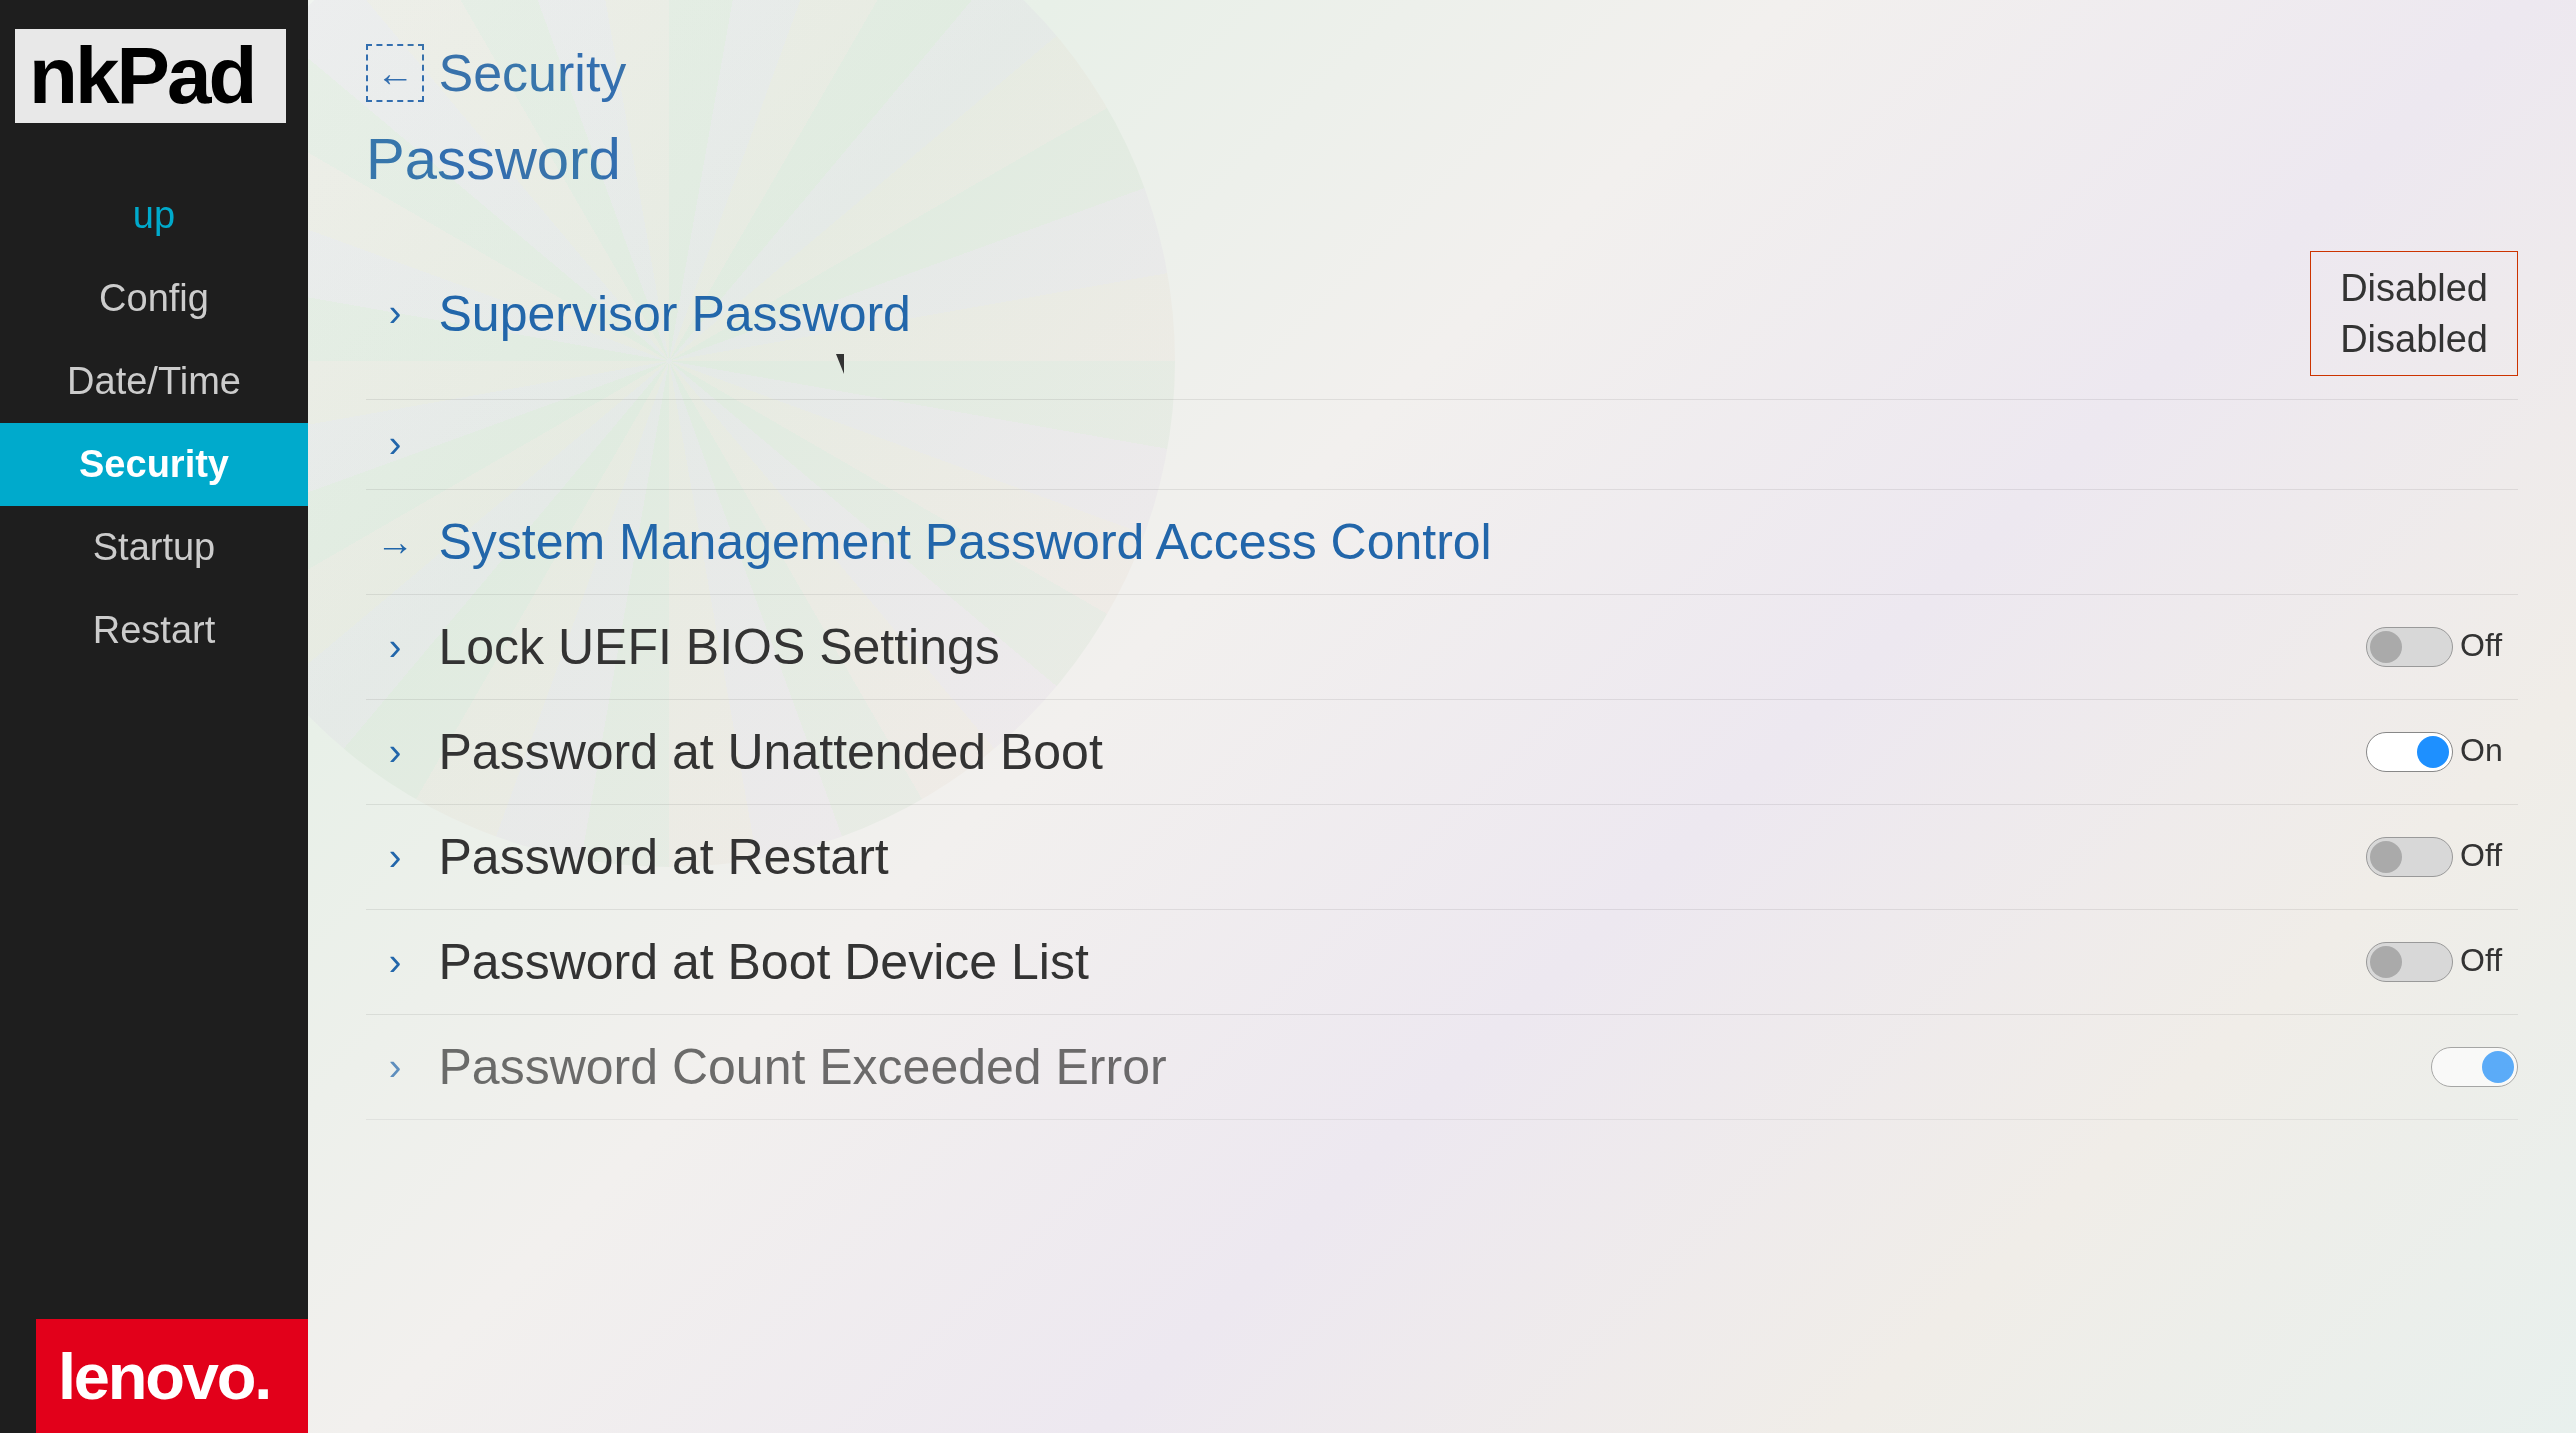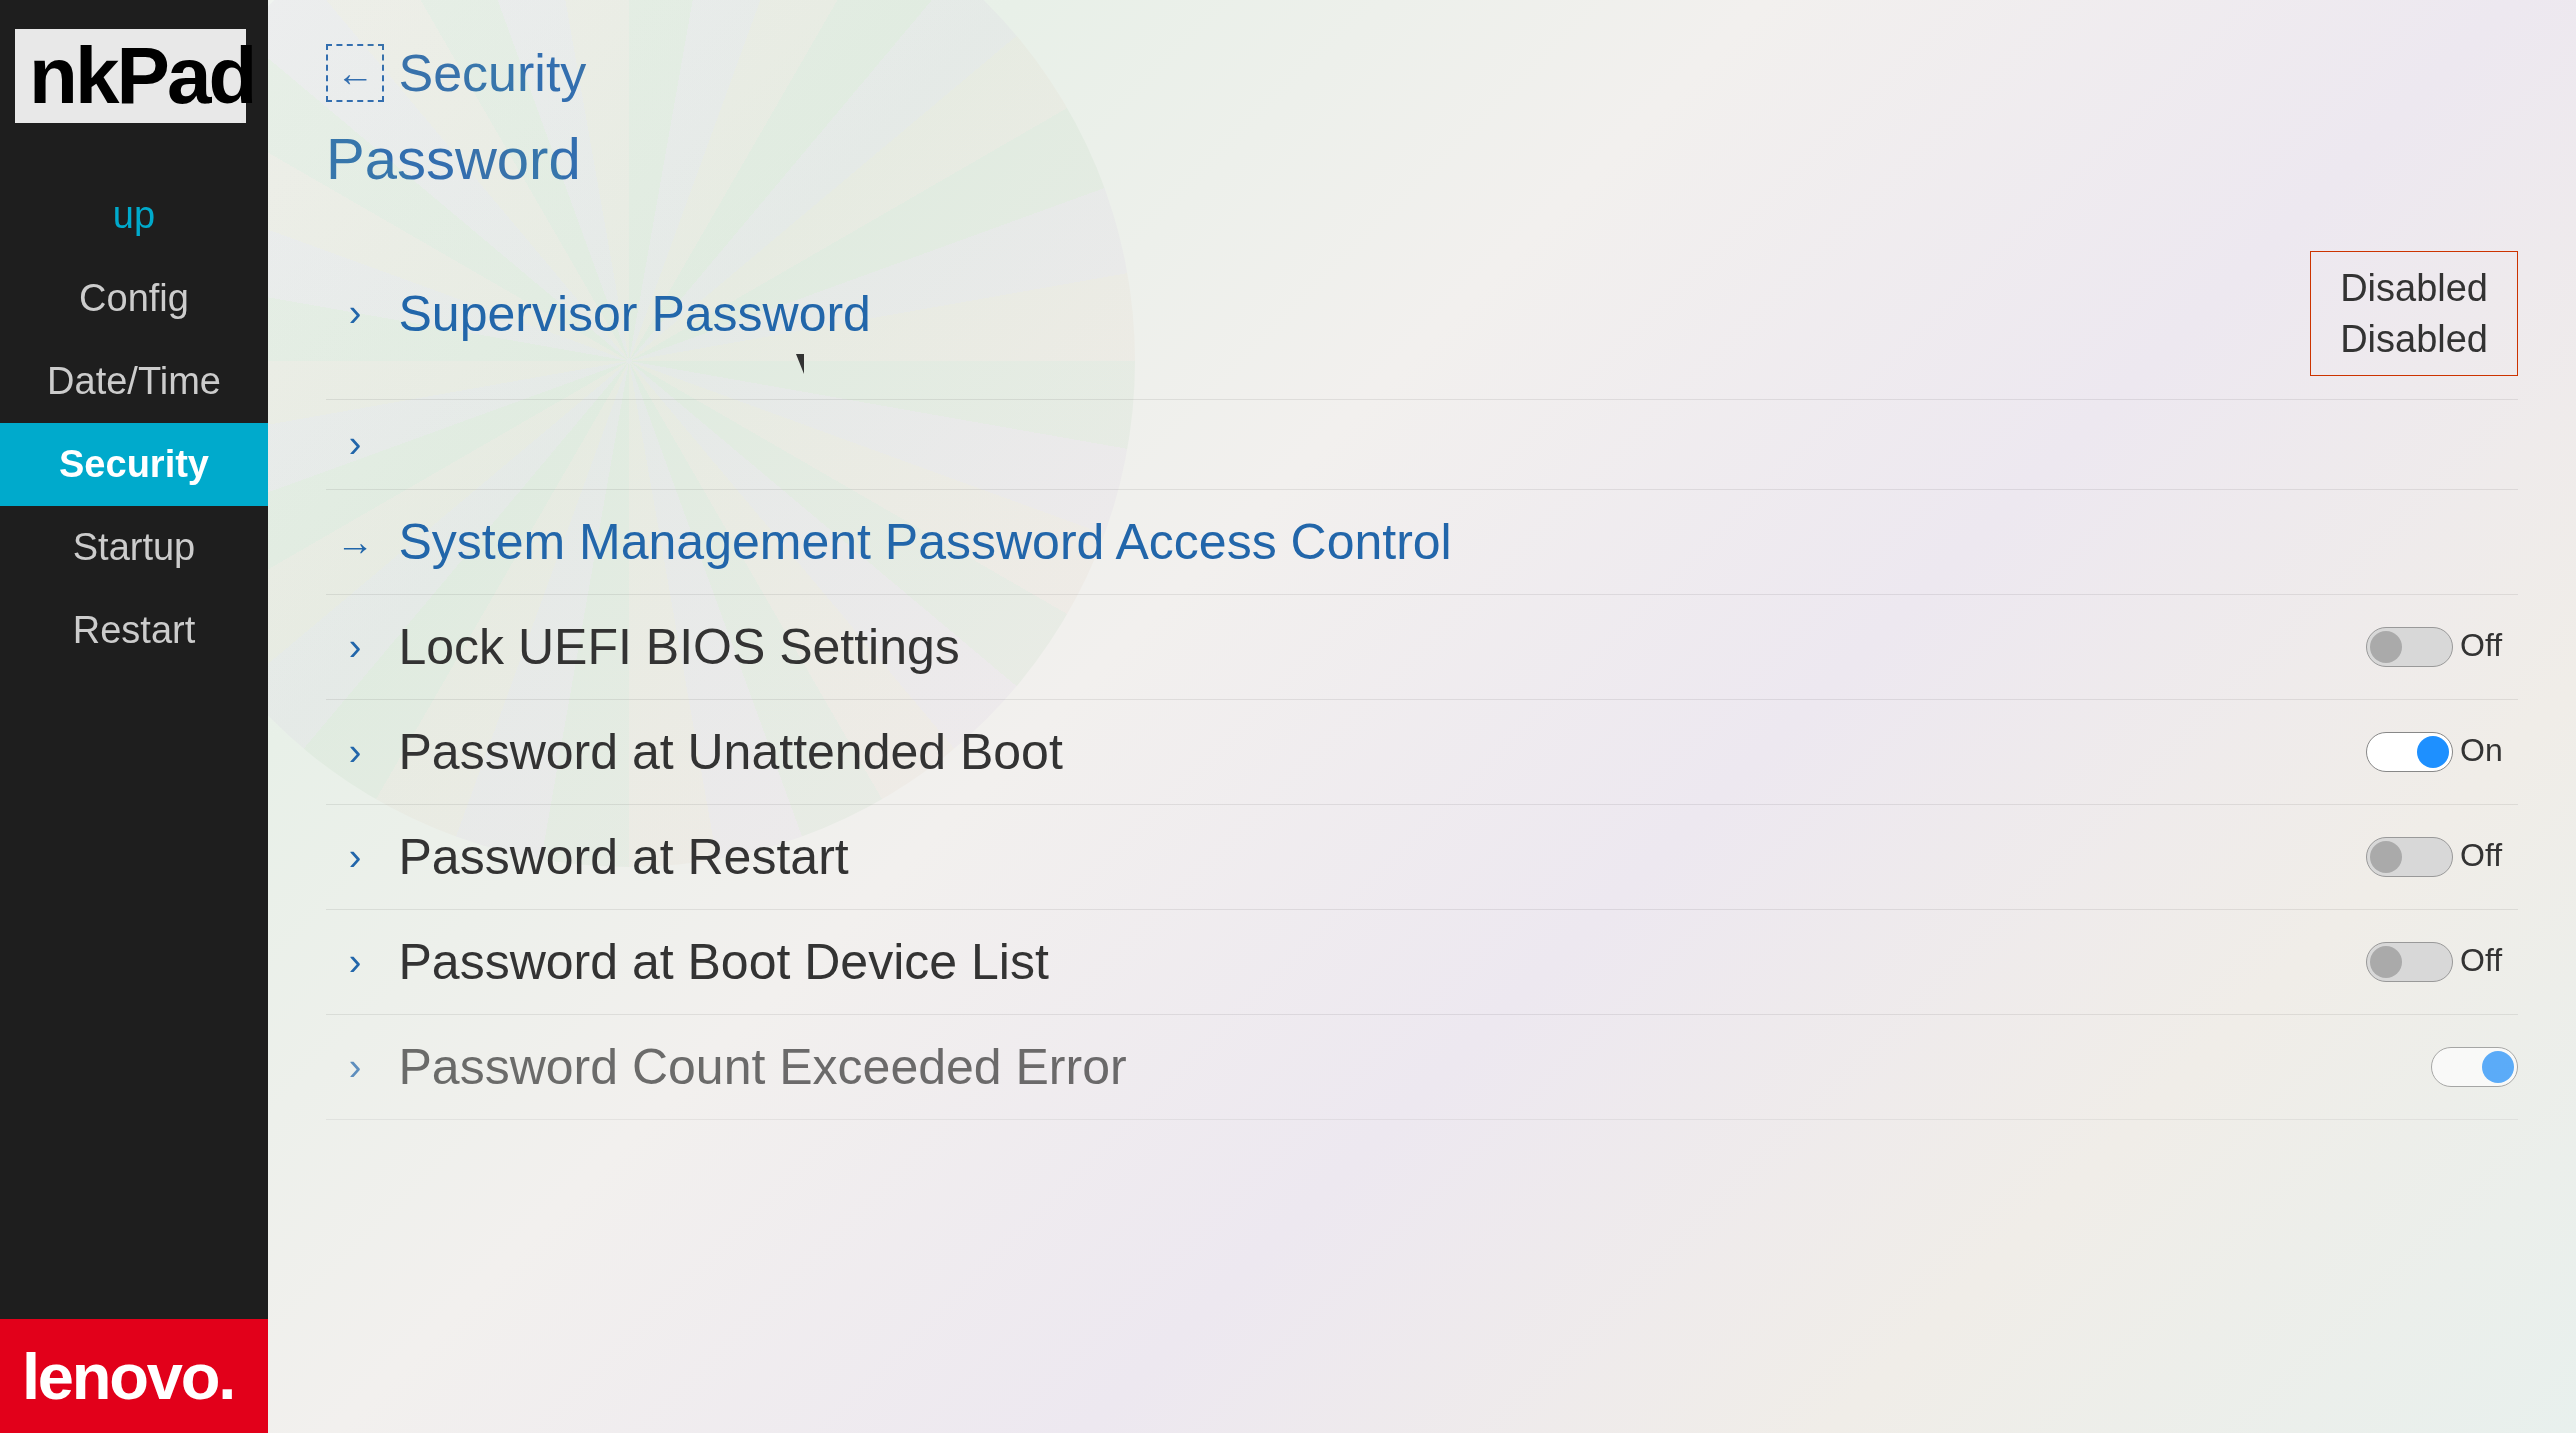--- a/index.html
+++ b/index.html
@@ -8,21 +8,21 @@
       font-family: 'Segoe UI', Arial, sans-serif;
       background: #1a1a1a;
       width: 2576px;
       height: 1434px;
       overflow: hidden;
       display: flex;
     }
 
     
     .sidebar {
-      width: 268px;
+      width: 308px;
       height: 100%;
       background: #1e1e1e;
       display: flex;
       flex-direction: column;
       flex-shrink: 0;
       position: relative;
     }
 
     .sidebar-logo {
       padding: 29px 22px 36px 14.5px;
@@ -63,20 +63,21 @@
     .nav-item-up {
       color: #00aacc;
       font-size: 38px;
       padding: 20px 22px;
     }
 
     .sidebar-lenovo {
       background: #e2001a;
       padding: 20px 22px;
       margin-top: auto;
+      margin-left: 36px;
     }
 
     .sidebar-lenovo-text {
       font-size: 65px;
       font-weight: 900;
       color: #fff;
       letter-spacing: -2.2px;
     }
 
     

